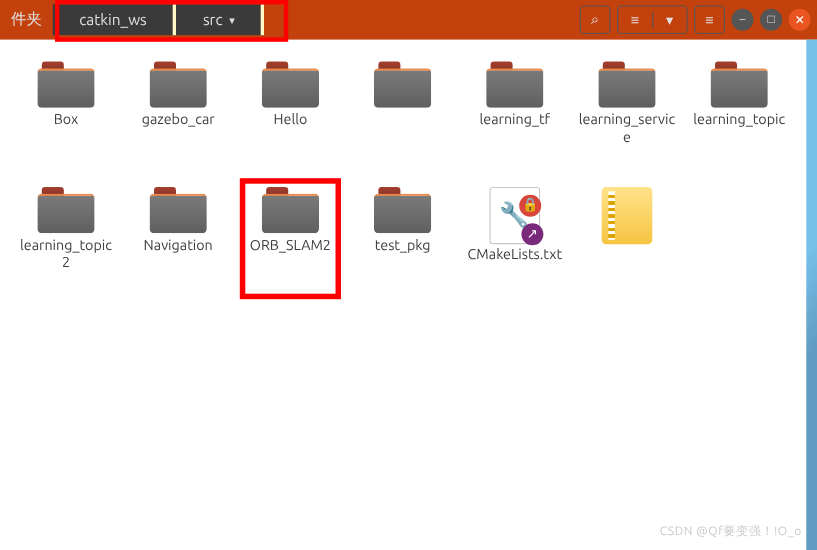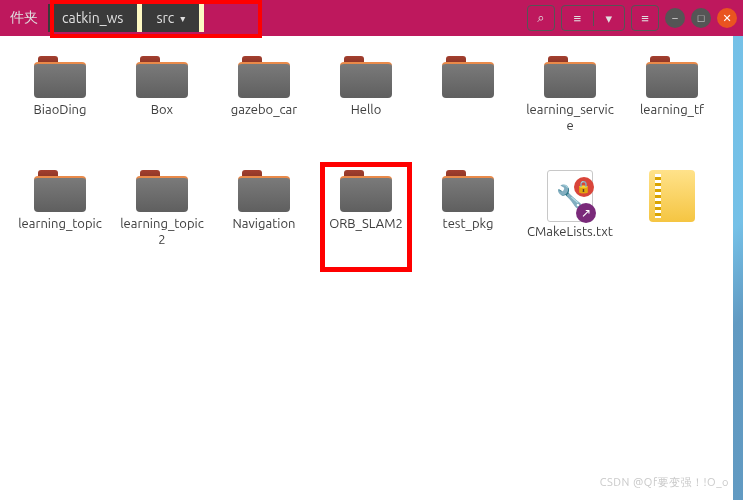--- a/index.html
+++ b/index.html
@@ -8,43 +8,43 @@
     font-size: 13px;
     background: #ffffff;
     width: 743px;
     height: 500px;
     overflow: hidden;
     position: relative;
     color: #3d3d3d;
   }
   .titlebar {
     height: 36px;
-    background: #be185d;
+    background: #c2410c;
     display: flex;
     align-items: center;
     color: #e0e0e0;
     position: relative;
   }
   .breadcrumb-area {
     display: flex;
     align-items: center;
     height: 100%;
     gap: 0;
   }
   .title-fragment {
     color: #e0e0e0;
     font-size: 14px;
     padding: 0 10px;
   }
   .crumb {
-    padding: 6px 14px;
+    padding: 6px 24px;
     font-size: 14px;
     color: #e0e0e0;
     background: #3a3a3a;
-    border-right: 5px solid #fef9c3;
+    border-right: 3px solid #fef9c3;
     display: flex;
     align-items: center;
     gap: 6px;
   }
   .crumb-drop { font-size: 10px; }
   .red-box-crumb {
     position: absolute;
     border: 4px solid #ff0000;
     top: 0;
     left: 50px;
@@ -225,27 +225,20 @@
 </div>
 
 <div class="bg-stripe"></div>
 
 <div class="content" id="content">
     <div class="item">
       <div class="folder-icon">
         <div class="tab"></div>
         <div class="body"></div>
       </div>
-      <div class="label">BiaoDing</div>
-    </div>
-    <div class="item">
-      <div class="folder-icon">
-        <div class="tab"></div>
-        <div class="body"></div>
-      </div>
       <div class="label">Box</div>
     </div>
     <div class="item">
       <div class="folder-icon">
         <div class="tab"></div>
         <div class="body"></div>
       </div>
       <div class="label">gazebo_car</div>
     </div>
     <div class="item">
@@ -259,28 +252,28 @@
       <div class="folder-icon">
         <div class="tab"></div>
         <div class="body"></div>
       </div>
     </div>
     <div class="item">
       <div class="folder-icon">
         <div class="tab"></div>
         <div class="body"></div>
       </div>
+      <div class="label">learning_tf</div>
+    </div>
+    <div class="item">
+      <div class="folder-icon">
+        <div class="tab"></div>
+        <div class="body"></div>
+      </div>
       <div class="label">learning_service</div>
-    </div>
-    <div class="item">
-      <div class="folder-icon">
-        <div class="tab"></div>
-        <div class="body"></div>
-      </div>
-      <div class="label">learning_tf</div>
     </div>
     <div class="item">
       <div class="folder-icon">
         <div class="tab"></div>
         <div class="body"></div>
       </div>
       <div class="label">learning_topic</div>
     </div>
     <div class="item">
       <div class="folder-icon">

